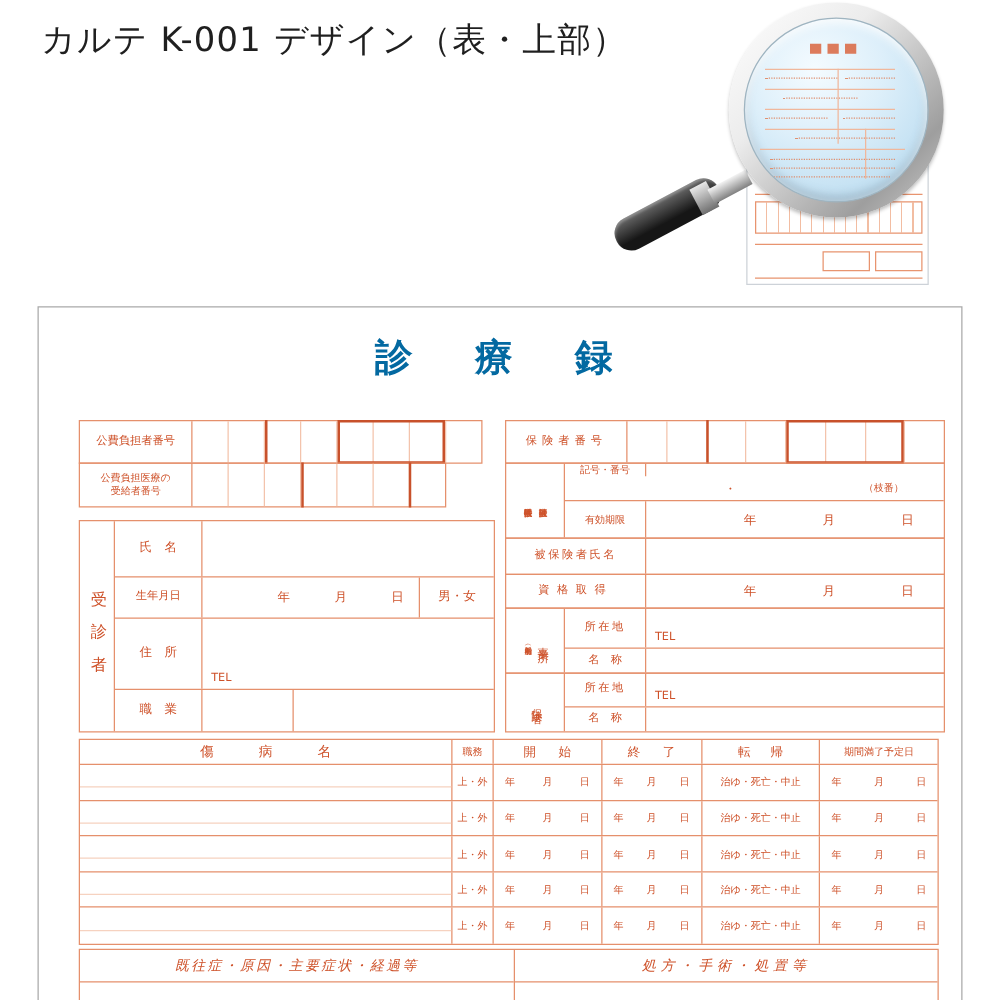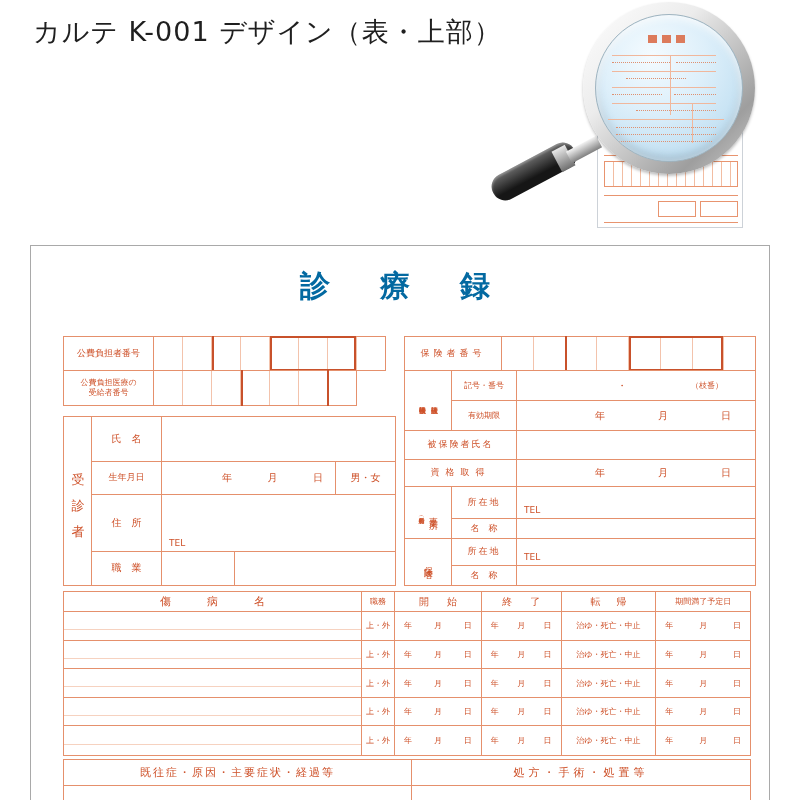--- a/index.html
+++ b/index.html
@@ -89,21 +89,21 @@
   .dt-row{ display:flex; height:28.6px; border-bottom:1px solid var(--ln); color:var(--txt); }
   .dt-row:last-child{ border-bottom:none; }
   .c-name{ width:298px; position:relative; }
   .c-duty{ width:33px; border-left:1px solid var(--ln); display:flex; align-items:center; justify-content:center; }
   .c-start{ width:87px; border-left:1px solid var(--ln); display:flex; }
   .c-end{ width:80px; border-left:1px solid var(--ln); display:flex; }
   .c-out{ width:95px; border-left:1px solid var(--ln); display:flex; align-items:center; justify-content:center; }
   .c-exp{ width:95px; border-left:1px solid var(--ln); display:flex; }
   .nameguide{ position:absolute; left:0; right:0; top:62%; border-top:1px solid var(--guide); }
 
-  .btm-col{ display:flex; flex-direction:column; }
+  .btm-col{ display:flex; flex-direction:column;font-style:italic; }
   .btm-head{ height:26px; display:flex; align-items:center; justify-content:center;
              border-bottom:1px solid var(--ln); color:var(--txt); font-size:11px; }
 </style>
 </head>
 <body>
 
 <div class="canvas">
 
   <div class="heading">カルテ K-001 デザイン（表・上部）</div>
 
@@ -202,21 +202,21 @@
           <div class="boxthick" style="left: 50%; width: 37.5%;"></div>
         </div>
     </div>
 
     <div class="box" style="left:373px;top:124px;width:352px;height:61px;">
       <div class="vcol" style="width:47px;gap:2px;">
         <span class="vlab" style="font-size:7px;">被保険者手帳</span>
         <span class="vlab" style="font-size:7px;">被保険者証</span>
       </div>
       <div class="subcol">
-        <div class="subrow bb" style="height:30px;">
+        <div class="subrow bb" style="height:30px;flex-direction:column;">
           <div class="lblc f8" style="width:65px;">
             <span>記号・番号</span>
           </div>
           <div class="val" style="flex:1;display:flex;align-items:center;">
             <span class="f10" style="margin-left:42%;">・</span>
             <span class="f8" style="margin-left:auto;padding-right:32px;">（枝番）</span>
           </div>
         </div>
         <div class="subrow" style="flex:1;">
           <div class="lblc f8" style="width:65px;">

